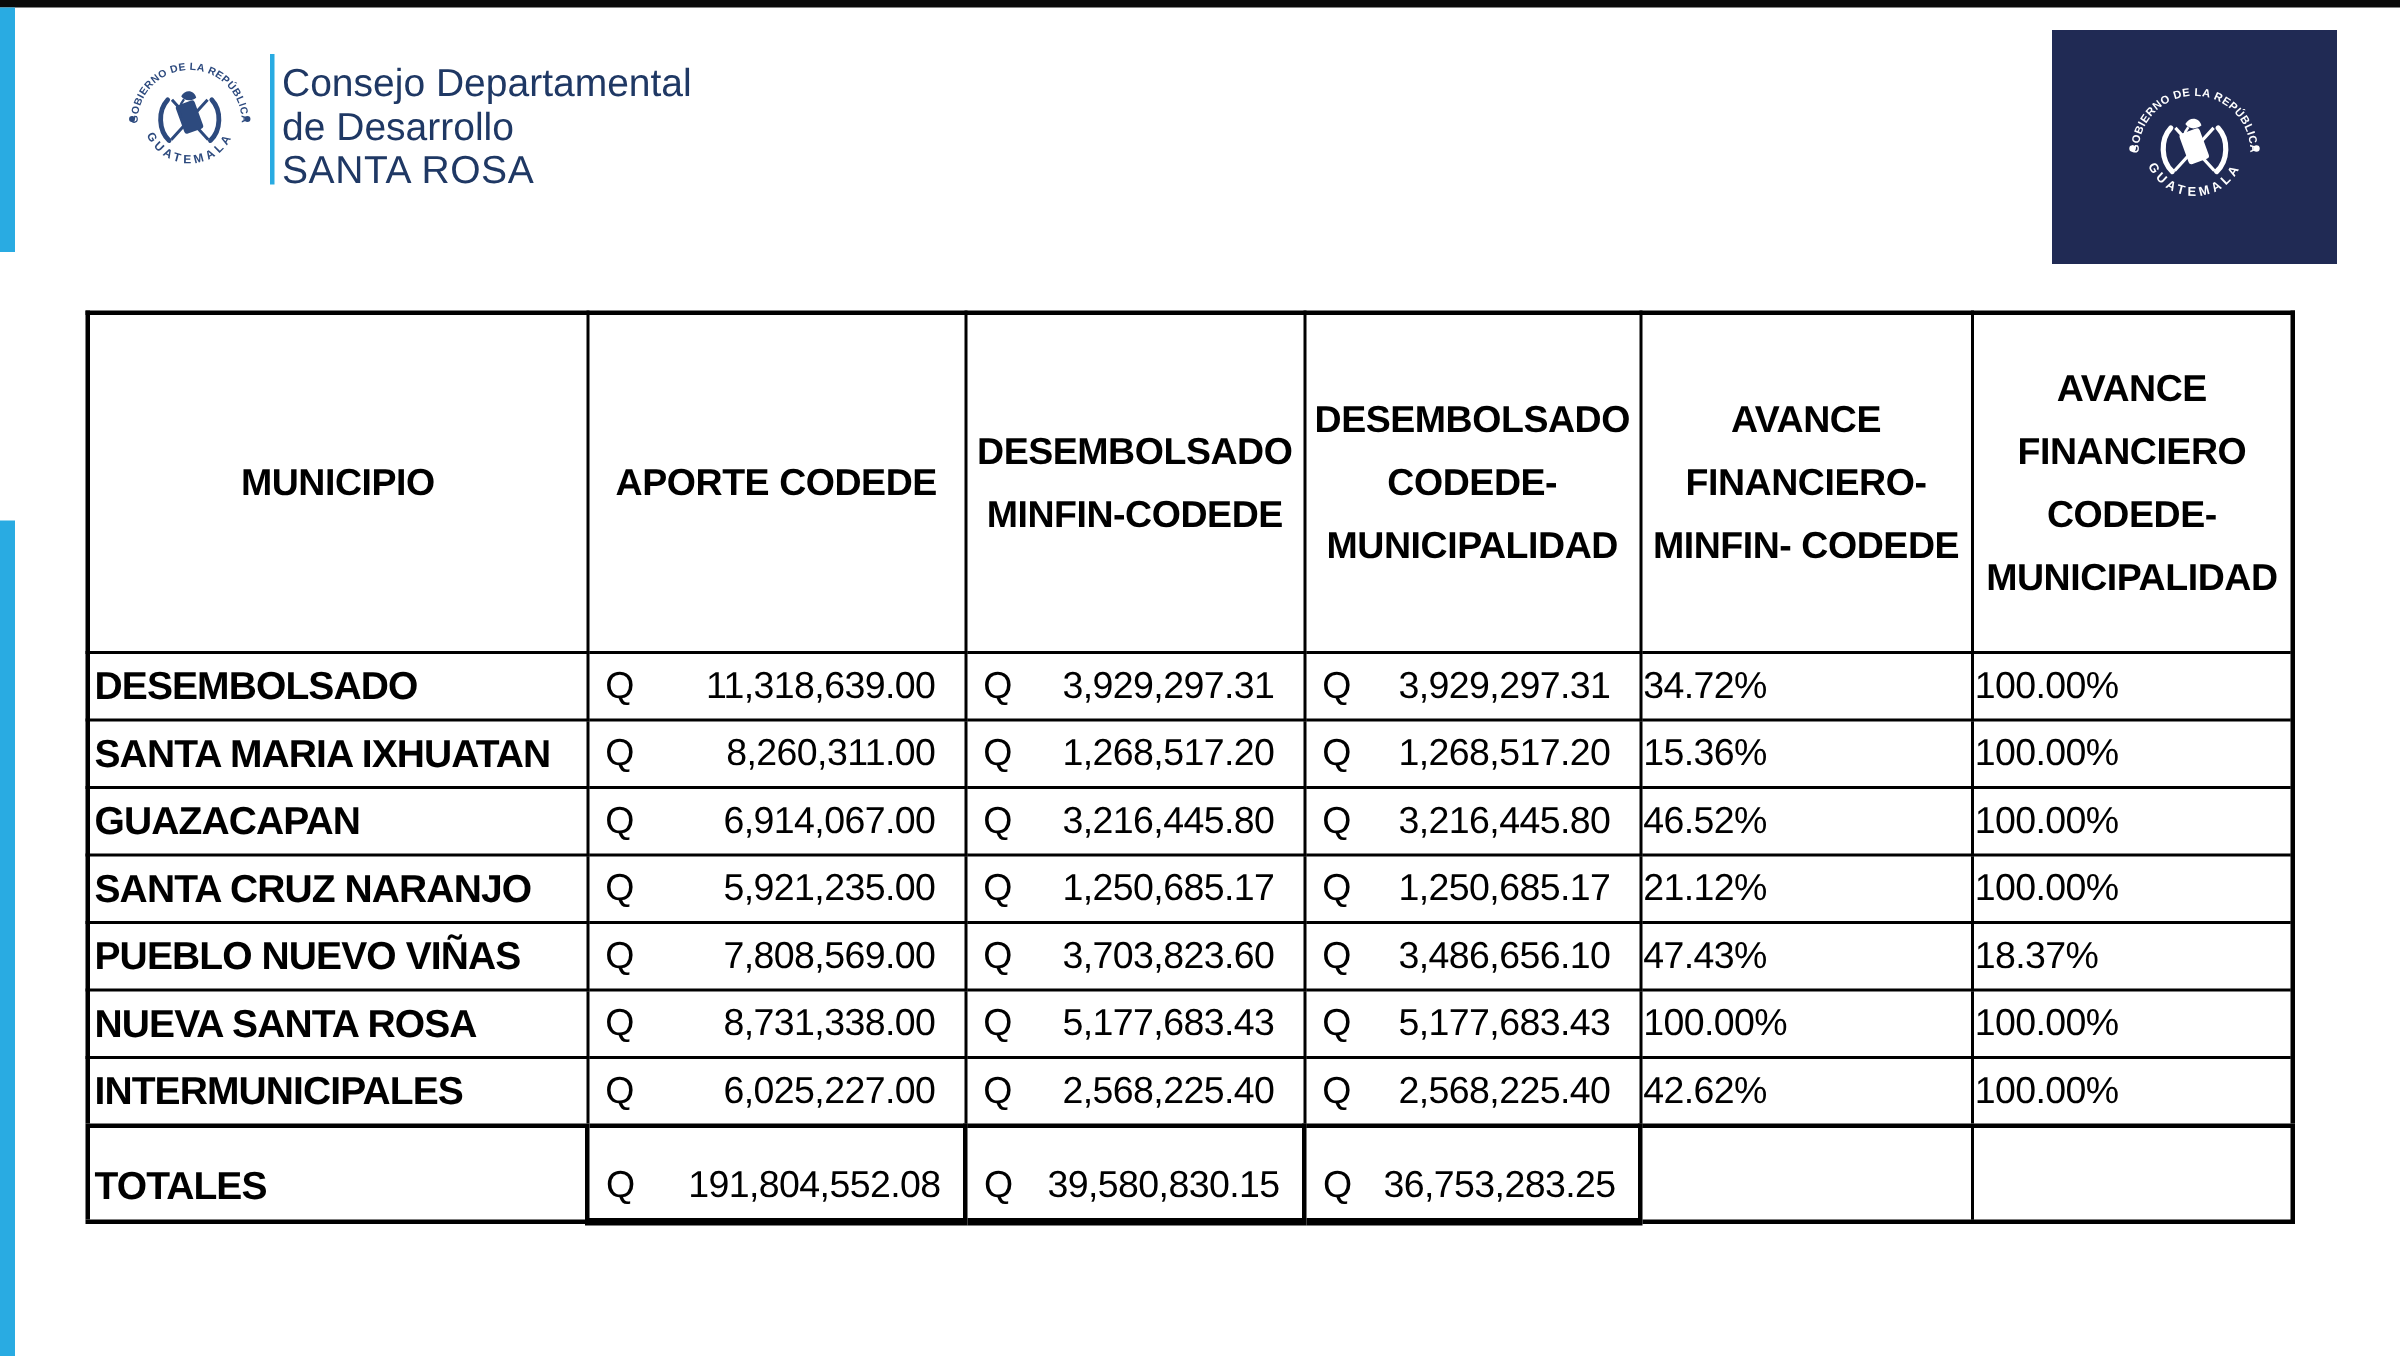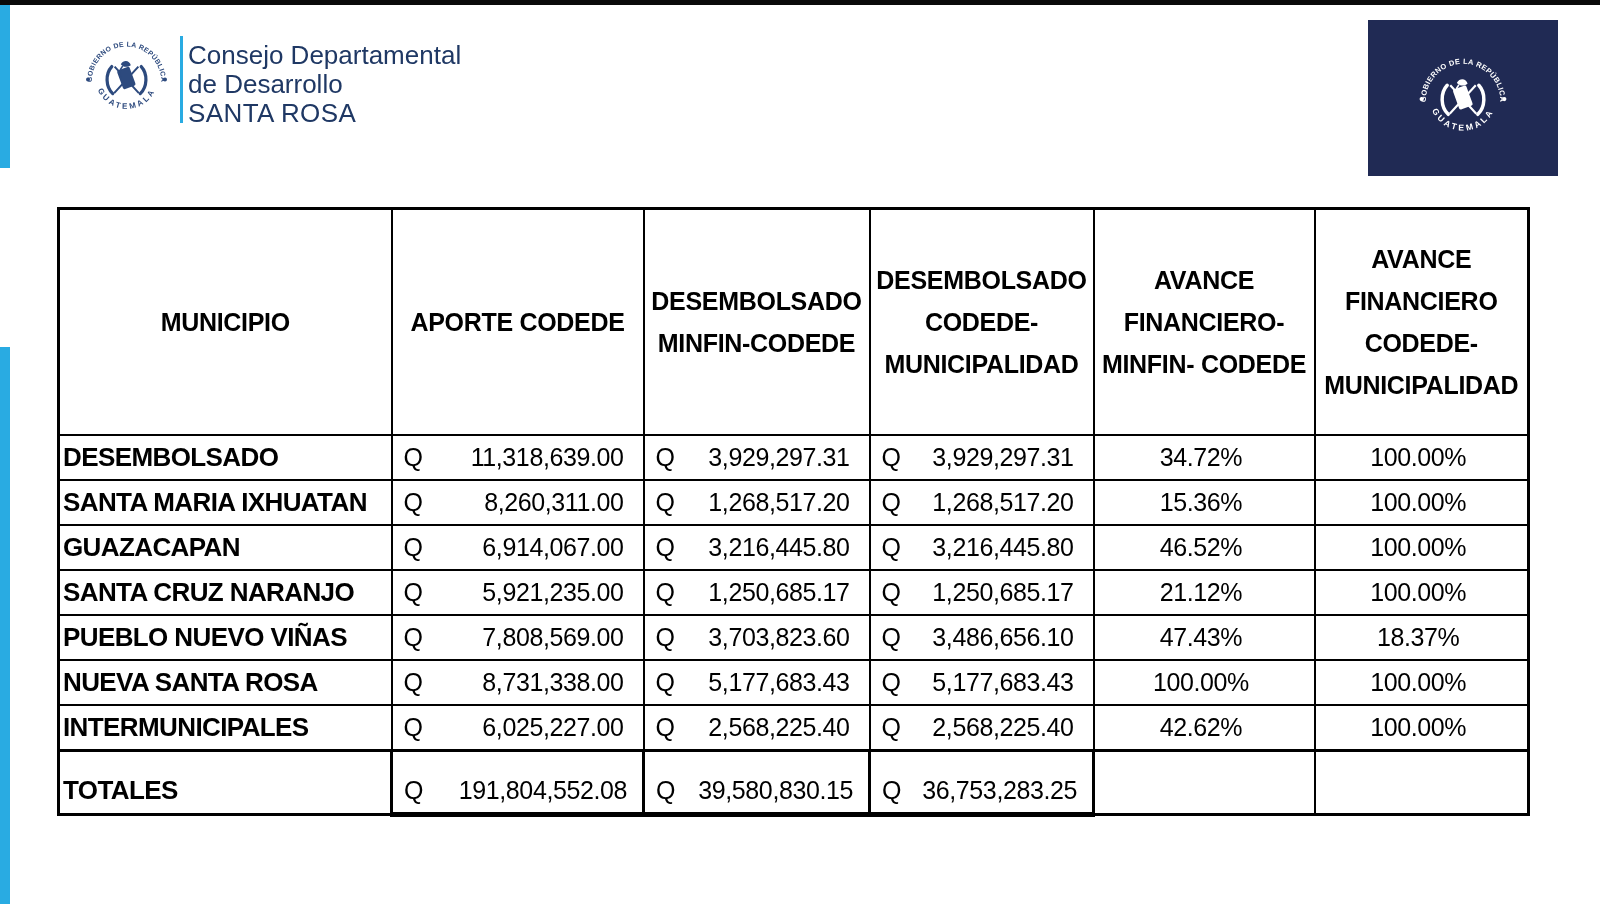--- a/index.html
+++ b/index.html
@@ -31,21 +31,21 @@
             background:#fff;border:3px solid #000;}
   table.doc th,table.doc td{border:2px solid #000;overflow:hidden;}
   th.hdr{font-weight:bold;font-size:25px;line-height:42px;text-align:center;vertical-align:middle;
          white-space:pre-line;height:224px;padding:0 4px;letter-spacing:-0.3px;}
   tr.data-row{height:45px;}
   td.c-name{font-weight:bold;font-size:26px;padding:0 2px 0 3px;letter-spacing:-0.6px;
             vertical-align:middle;white-space:nowrap;}
   td.c-money{vertical-align:middle;}
   .money{display:flex;justify-content:space-between;align-items:baseline;
          padding:0 18px 0 10px;font-size:25px;letter-spacing:-0.4px;}
-  td.c-pct{text-align:center;font-size:25px;padding-right:7px;vertical-align:middle;letter-spacing:-0.4px;}
+  td.c-pct{text-align:left;font-size:25px;padding-right:7px;vertical-align:middle;letter-spacing:-0.4px;}
   tr.totals-row{height:64px;}
   tr.totals-row td{border-top-width:3px;vertical-align:bottom;padding-bottom:7px;}
   tr.totals-row td.c-name{border-bottom-width:3px;}
   tr.totals-row td.heavy{border:3px solid #000;border-bottom-width:5px;}
   tr.totals-row .money{padding-right:14px;}
 </style>
 </head>
 <body>
 
 <svg width="0" height="0" style="position:absolute">

